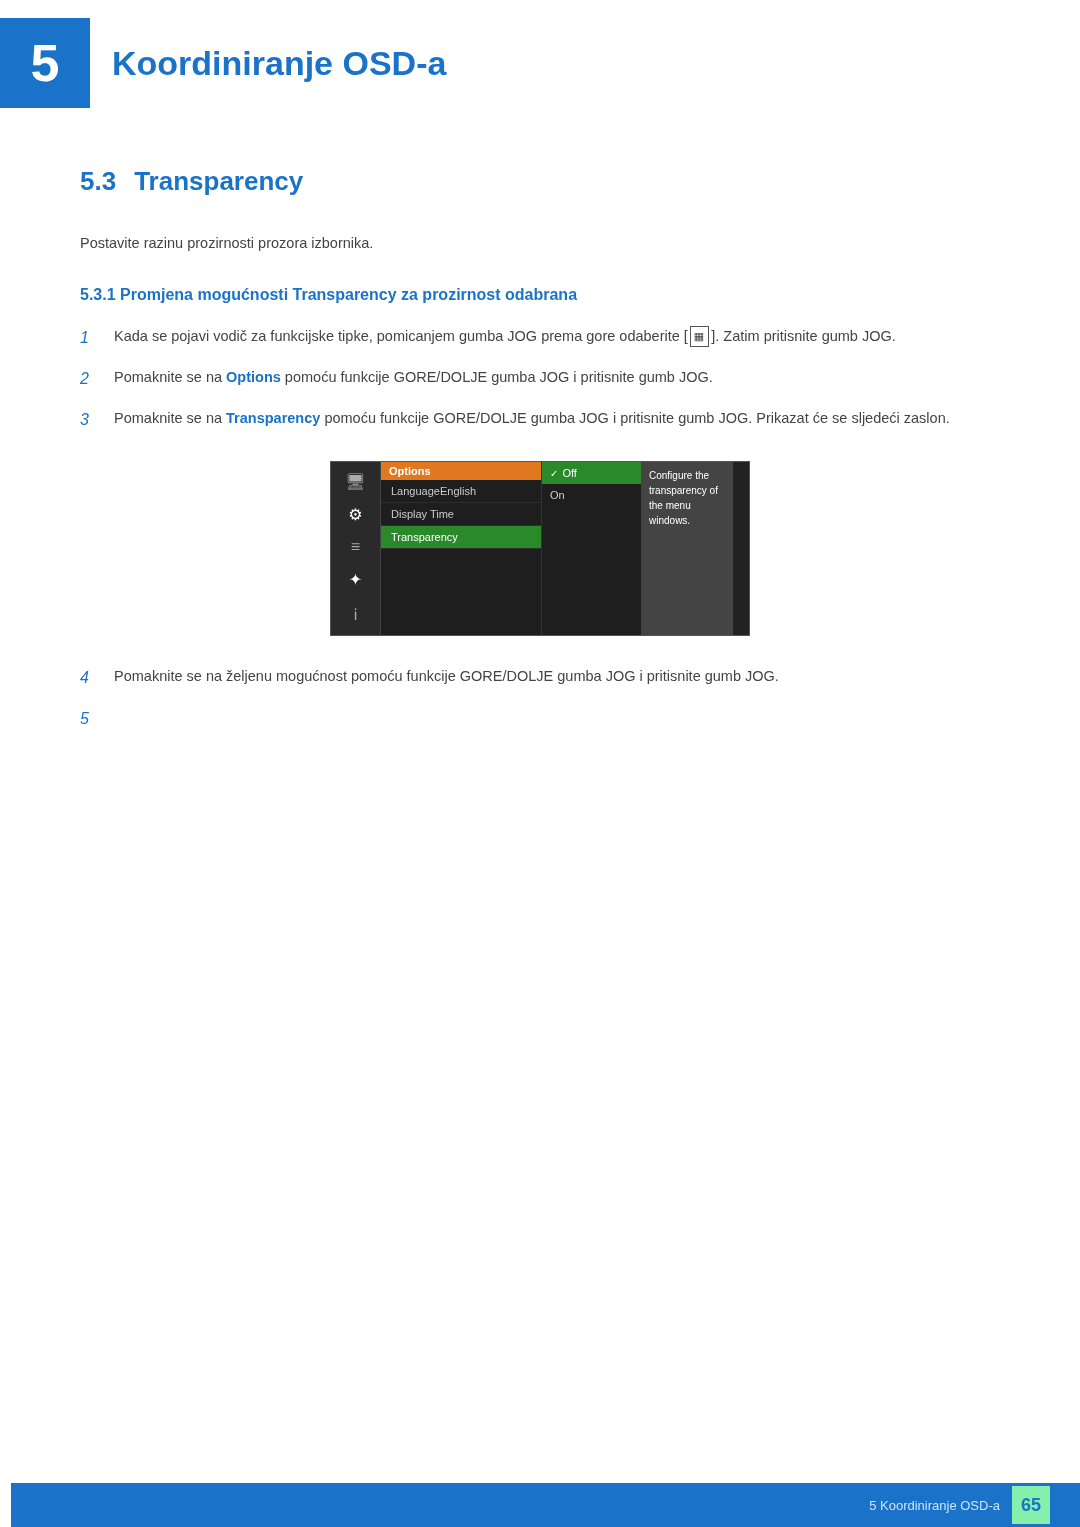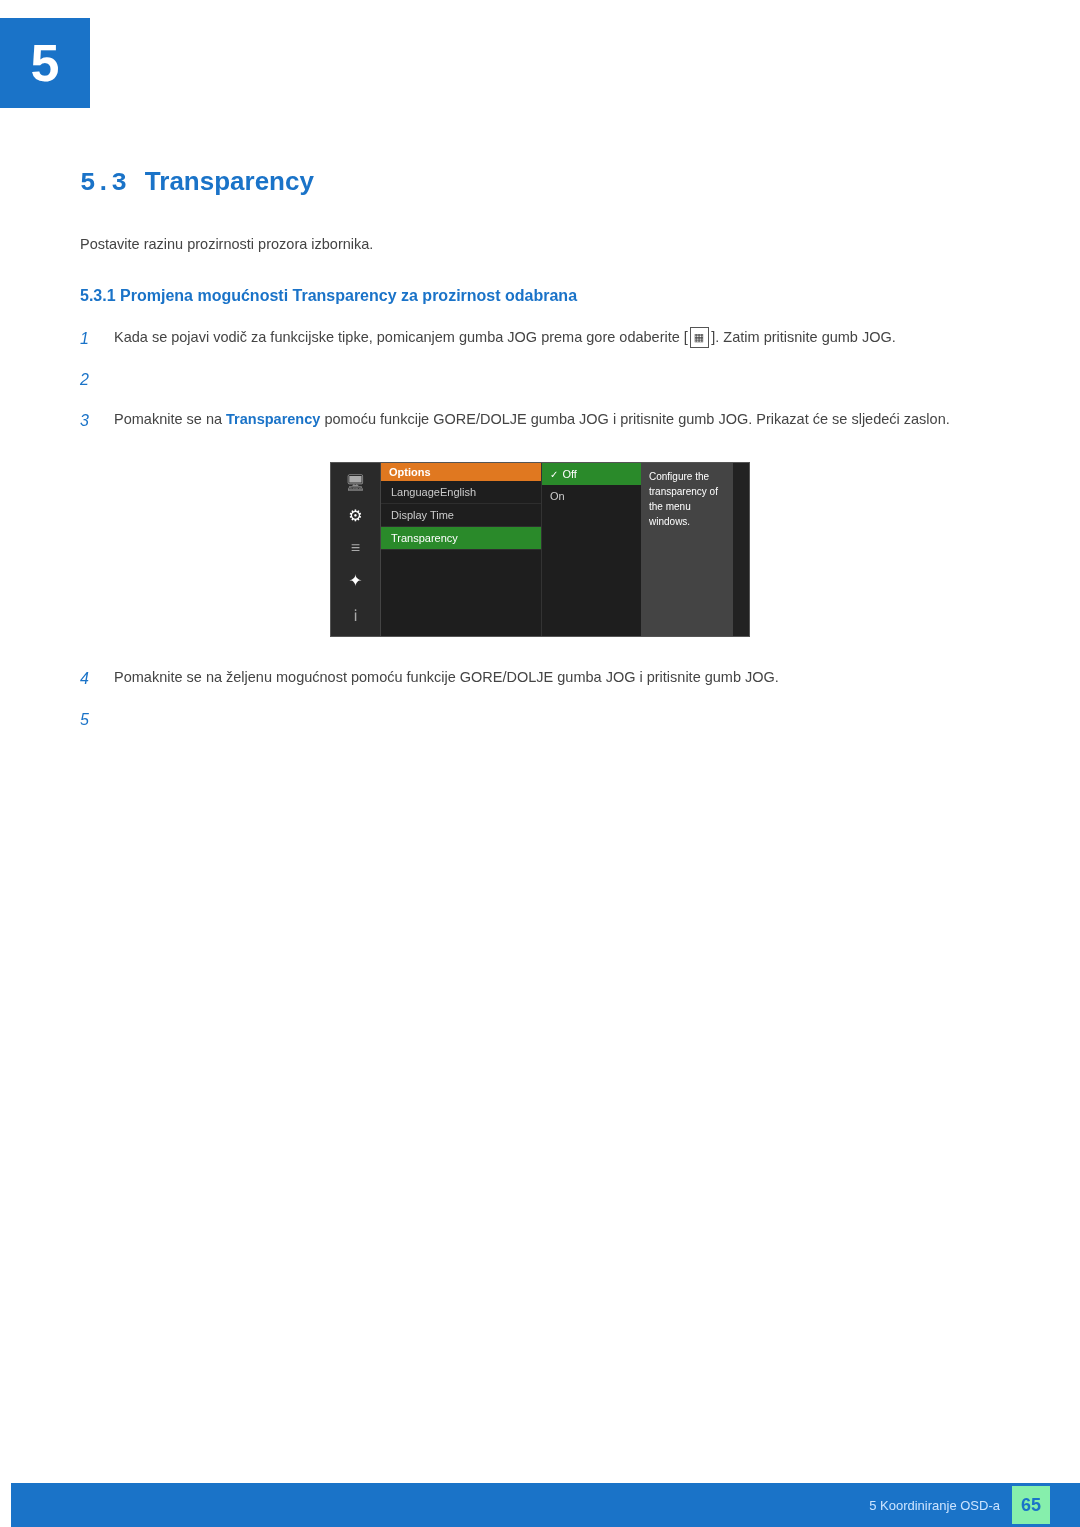--- a/index.html
+++ b/index.html
@@ -67,21 +67,20 @@
     .section-title {
       font-size: 26px;
       font-weight: bold;
       color: #1a73c8;
       margin-bottom: 28px;
       padding-bottom: 6px;
     }
 
     .section-number {
       margin-right: 18px;
-      font-family: Liberation Mono, monospace;
     }
 
     .intro-text {
       font-size: 14.5px;
       color: #444;
       margin-bottom: 30px;
       line-height: 1.7;
     }
 
     
@@ -277,20 +276,21 @@
       justify-content: center;
     }
   </style>
 </head>
 <body>
 
 <div class="chapter-header">
   <div class="chapter-number-box">
     <span>5</span>
   </div>
+  <span class="chapter-title">Koordiniranje OSD-a</span>
 </div>
 
 <div class="content">
 
   <div class="section-title">
     <span class="section-number">5.3</span><span>Transparency</span>
   </div>
 
   <p class="intro-text">Postavite razinu prozirnosti prozora izbornika.</p>
 
@@ -300,20 +300,23 @@
 
   <ul class="steps-list">
     <li class="step-item">
       <span class="step-number">1</span>
       <span class="step-text">
         Kada se pojavi vodič za funkcijske tipke, pomicanjem gumba JOG prema gore odaberite [<span class="grid-icon">▦</span>]. Zatim pritisnite gumb JOG.
       </span>
     </li>
     <li class="step-item">
       <span class="step-number">2</span>
+      <span class="step-text">
+        Pomaknite se na <span class="bold-blue">Options</span> pomoću funkcije GORE/DOLJE gumba JOG i pritisnite gumb JOG.
+      </span>
     </li>
     <li class="step-item">
       <span class="step-number">3</span>
       <span class="step-text">
         Pomaknite se na <span class="bold-blue">Transparency</span> pomoću funkcije GORE/DOLJE gumba JOG i pritisnite gumb JOG. Prikazat će se sljedeći zaslon.
       </span>
     </li>
   </ul>
 
   <div class="osd-container">

